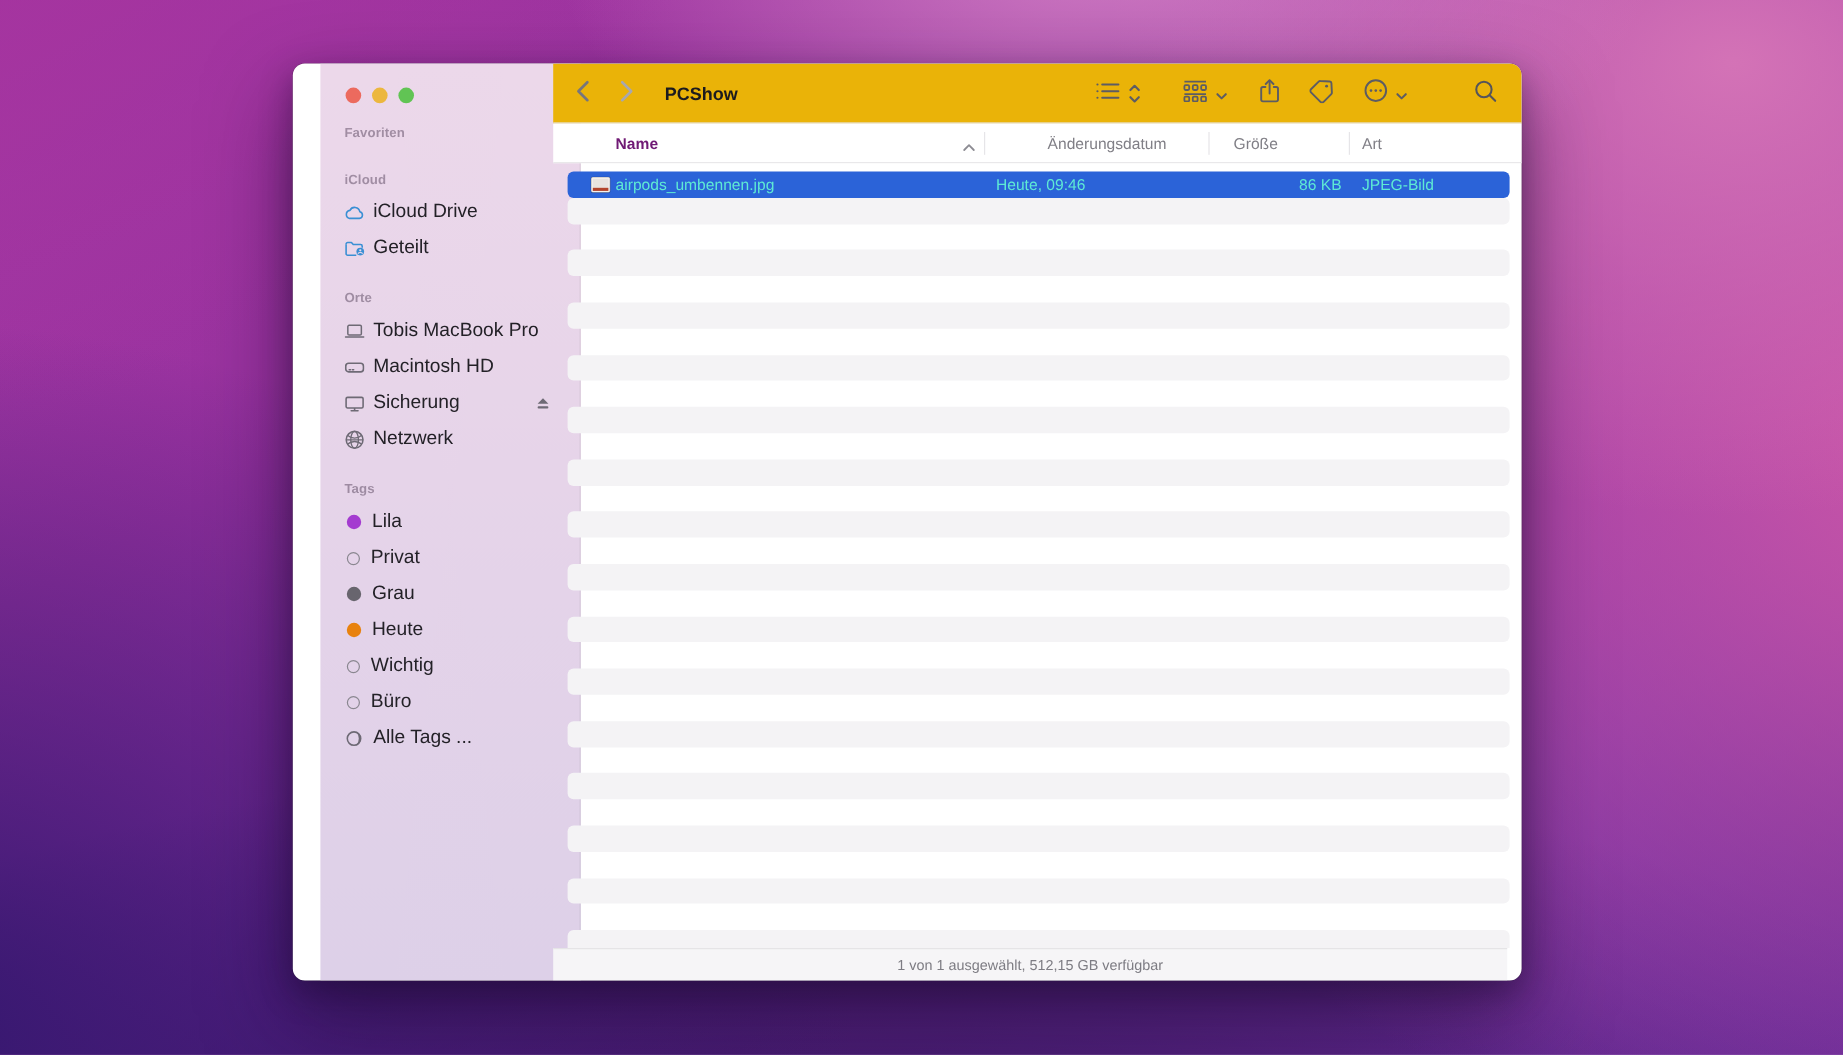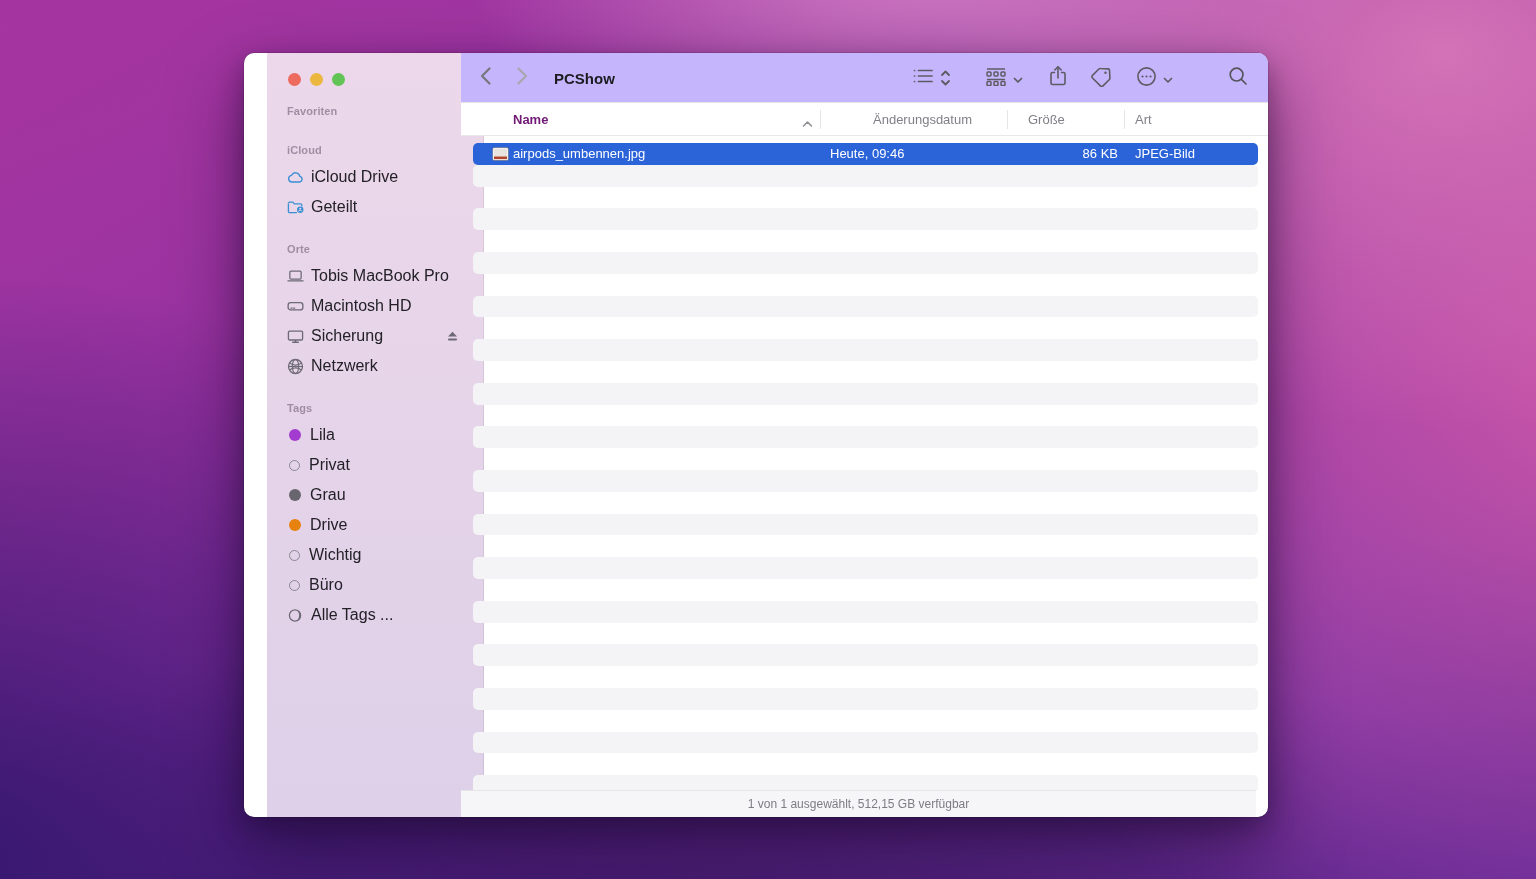--- a/index.html
+++ b/index.html
@@ -45,21 +45,21 @@
     height:30px; display:flex; align-items:center; padding-left:20px; padding-right:10px;
     font-size:16px; color:#232127; cursor:default;
   }
   .side-item .icn { width:17px; height:17px; margin-right:7px; flex:0 0 auto; display:flex; align-items:center; justify-content:center; }
   .side-item .dot { width:12px; height:12px; border-radius:50%; margin:0 9px 0 2px; flex:0 0 auto; }
   .side-item .trailing { margin-left:auto; margin-right:15px; display:flex; align-items:center; }
 
   
   .toolbar {
     position:absolute; left:217px; top:0; width:807px; height:50px;
-    background:#c4b5fd; border-bottom:1px solid #e5e4e6;
+    background:#eab308; border-bottom:1px solid #e5e4e6;
   }
   .nav-arrows { position:absolute; left:18px; top:0; height:50px; display:flex; align-items:center; gap:24px; }
   .toolbar-title { position:absolute; left:93px; top:0; height:50px; display:flex; align-items:center; font-size:15px; font-weight:700; color:#1c1b1f; }
   .toolbar-icons { position:absolute; right:20px; top:0; height:50px; display:flex; align-items:center; }
   .tb-btn { display:flex; align-items:center; justify-content:center; }
 
   
   .col-header {
     position:absolute; left:217px; top:50px; width:807px; height:33px;
     background:#ffffff; border-bottom:1px solid #e9e8ea;
@@ -72,21 +72,21 @@
   
   .file-list {
     position:absolute; left:217px; top:83px; width:807px; height:654px;
     overflow:hidden; padding-top:7px;
   }
   .file-row {
     height:21.8px; margin:0 10px 0 12px; border-radius:5px;
     display:flex; align-items:center; position:relative; font-size:13px;
   }
   .file-row.stripe { background:#f4f3f5; }
-  .file-row.selected { background:#2b63d8; color:#ffffff; }
+  .file-row.selected { background:#2b63d8; color:#5eead4; }
   .cell-abs { position:absolute; top:0; height:21.8px; display:flex; align-items:center; white-space:nowrap; }
 
   
   .status-bar {
     position:absolute; left:217px; top:737px; width:795px; height:27px;
     background:#f6f5f7; border-top:1px solid #e5e4e6;
     display:flex; align-items:center; justify-content:center;
     font-size:12px; color:#7d7c83;
   }
 </style>
@@ -188,21 +188,21 @@
           <div class="side-item">
             <span class="dot" style="border: 1.5px solid rgb(138, 135, 144); width: 11px; height: 11px;"></span>
             <span>Privat</span>
           </div>
           <div class="side-item">
             <span class="dot" style="background: rgb(104, 101, 110);"></span>
             <span>Grau</span>
           </div>
           <div class="side-item">
             <span class="dot" style="background: rgb(232, 130, 14);"></span>
-            <span>Drive</span>
+            <span>Heute</span>
           </div>
           <div class="side-item">
             <span class="dot" style="border: 1.5px solid rgb(138, 135, 144); width: 11px; height: 11px;"></span>
             <span>Wichtig</span>
           </div>
           <div class="side-item">
             <span class="dot" style="border: 1.5px solid rgb(138, 135, 144); width: 11px; height: 11px;"></span>
             <span>Büro</span>
           </div>
           <div class="side-item">

